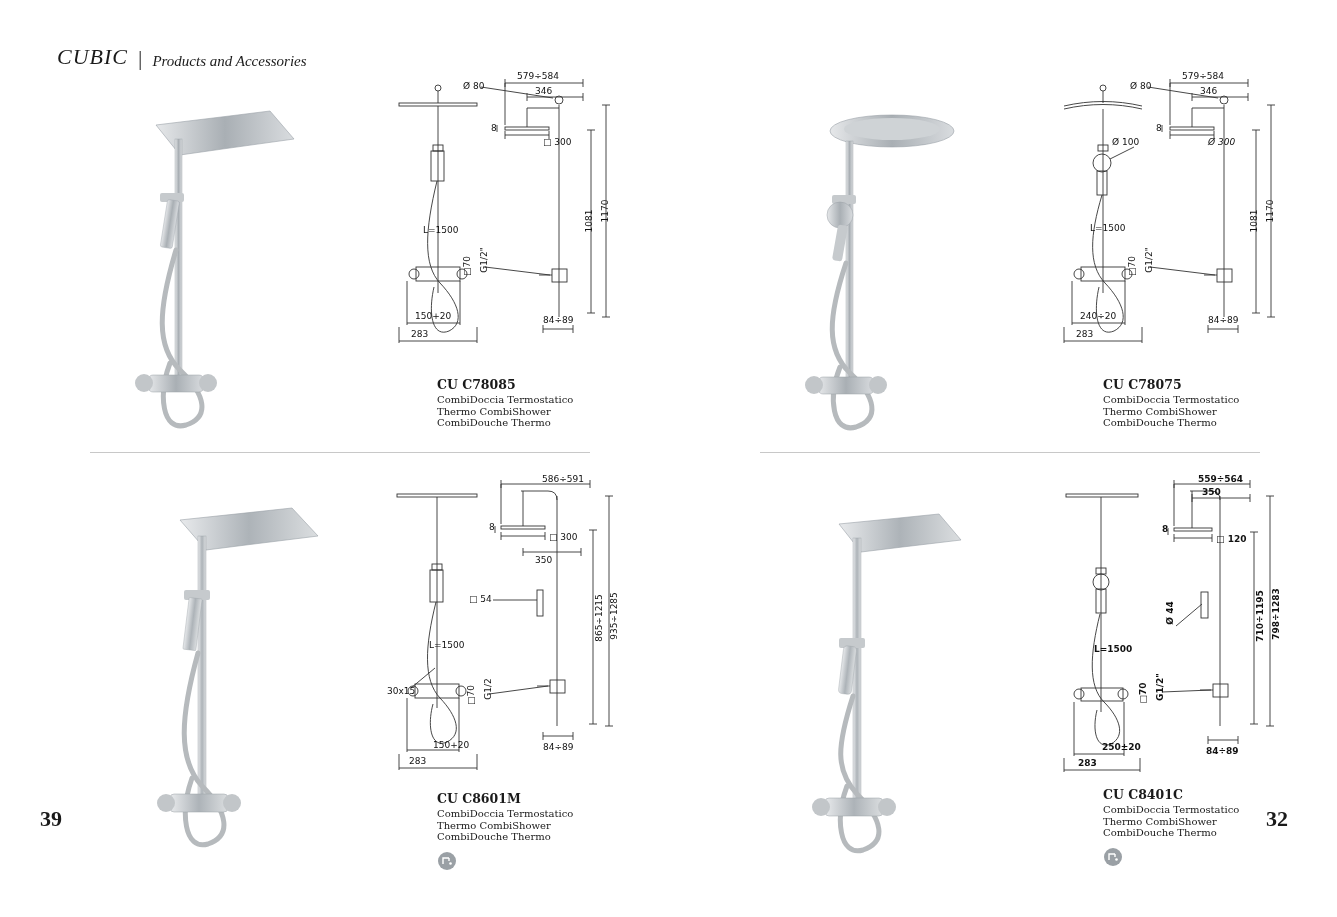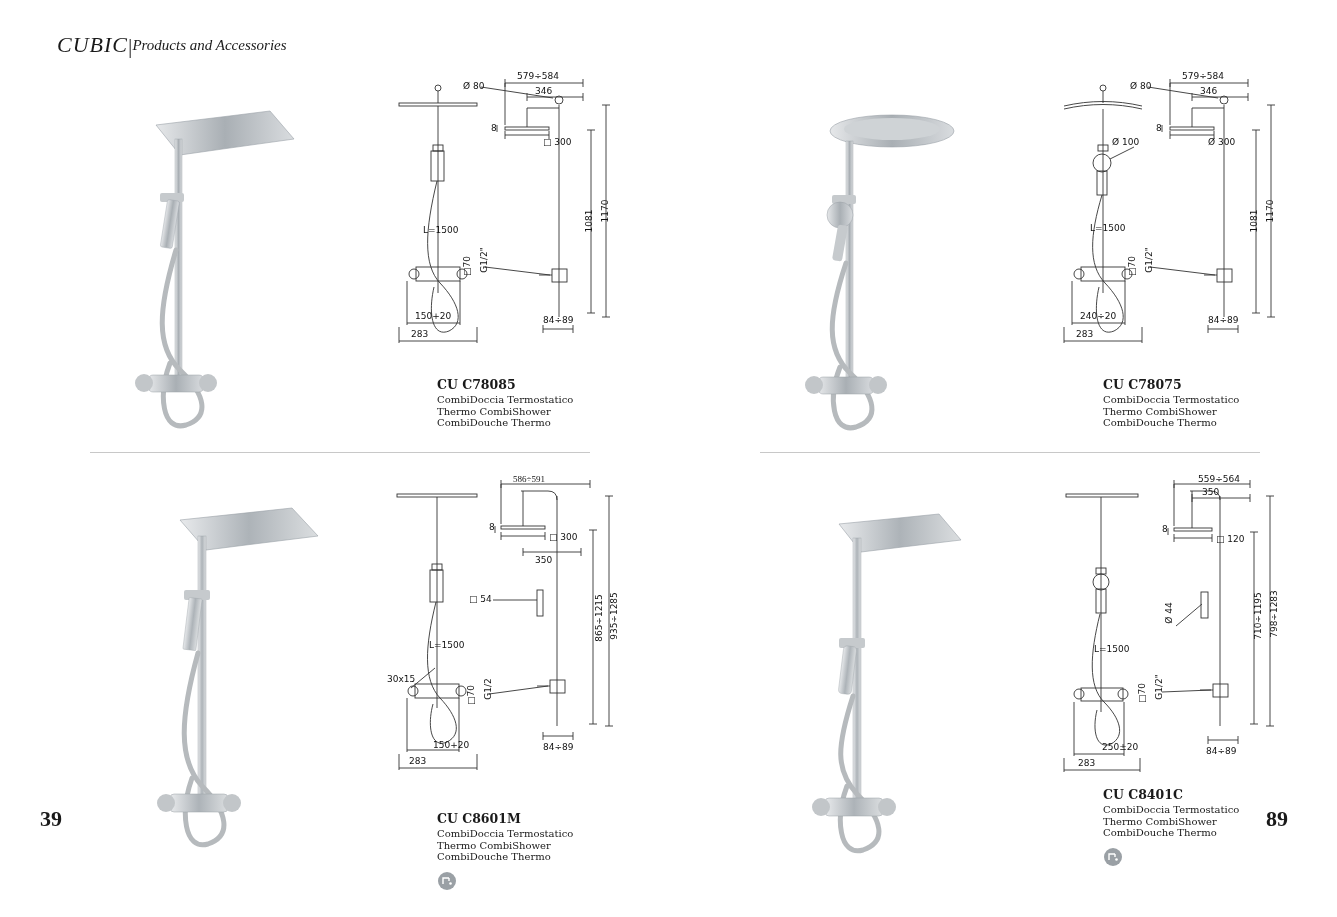--- a/index.html
+++ b/index.html
@@ -1,19 +1,19 @@
 <!DOCTYPE html>
 <html><head>
 <meta charset="utf-8">
 <style>
   * { margin:0; padding:0; box-sizing:border-box; }
   html,body { background:#ffffff; }
   .page { position:relative; width:1337px; height:917px; background:#fff; overflow:hidden;
           font-family:"Liberation Serif", serif; color:#1a1a1a; }
-  .header { position:absolute; left:57px; top:32px; display:flex; align-items:center; }
+  .header { position:absolute; left:57px; top:44px; display:flex; align-items:flex-end; gap:10px; }
   .brand { font-style:italic; font-size:22px; letter-spacing:1px; }
   .hsep  { font-size:22px; font-weight:300; color:#333; transform:translateY(1px); }
   .subtitle { font-style:italic; font-size:15px; }
   .quad { position:absolute; }
   .photo { position:absolute; }
   .drawing { position:absolute; width:250px; height:310px; }
   .drawing svg { position:absolute; left:0; top:0; }
   .dim { position:absolute; font-family:"DejaVu Sans", sans-serif; font-size:9px; line-height:10px;
          color:#111; white-space:nowrap; }
   .dim.v { transform:rotate(-90deg); }
@@ -197,21 +197,21 @@
           <line x1="158" y1="254" x2="188" y2="254"></line>
           <line x1="158" y1="250" x2="158" y2="258"></line>
             <line x1="188" y1="250" x2="188" y2="258"></line>
           <line x1="100" y1="192" x2="165" y2="200"></line>
         </g>
       </svg>
       <div class="dim" style="left:80px;  top:6px;">Ø 80</div>
       <div class="dim" style="left:132px; top:-4px;">579÷584</div>
       <div class="dim" style="left:150px; top:11px;">346</div>
       <div class="dim" style="left:106px; top:48px;">8</div>
-      <div class="dim" style="left:158px; top:62px;">Ø 300</div>
+      <div class="dim" style="left:158px; top:62px;font-style:italic;">Ø 300</div>
       <div class="dim" style="left:62px;  top:62px;">Ø 100</div>
       <div class="dim v" style="left:209px; top:131px;">1170</div>
       <div class="dim v" style="left:193px; top:141px;">1081</div>
       <div class="dim" style="left:40px;  top:148px;">L=1500</div>
       <div class="dim v" style="left:72px;  top:186px;">□70</div>
       <div class="dim v" style="left:86px;  top:180px;">G1/2"</div>
       <div class="dim" style="left:158px; top:240px;">84÷89</div>
       <div class="dim" style="left:30px;  top:236px;">240÷20</div>
       <div class="dim" style="left:26px;  top:254px;">283</div>
     </div>
@@ -288,37 +288,37 @@
           <line x1="220" y1="18" x2="228" y2="18"></line>
             <line x1="220" y1="248" x2="228" y2="248"></line>
           <rect x="165" y="202" width="15" height="13"></rect>
           <line x1="165" y1="208" x2="152" y2="208"></line>
           <line x1="104" y1="216" x2="163" y2="208"></line>
           <line x1="158" y1="258" x2="188" y2="258"></line>
           <line x1="158" y1="254" x2="158" y2="262"></line>
             <line x1="188" y1="254" x2="188" y2="262"></line>
         </g>
       </svg>
-      <div class="dim" style="left:128px; top:-4px;font-family:Liberation Serif, serif;">586÷591</div>
+      <div class="dim" style="left:157px; top:-4px;">586÷591</div>
       <div class="dim" style="left:104px; top:44px;">8</div>
       <div class="dim" style="left:164px; top:54px;">□ 300</div>
       <div class="dim" style="left:150px; top:77px;">350</div>
       <div class="dim" style="left:84px;  top:116px;">□ 54</div>
       <div class="dim v" style="left:190px; top:135px;">865÷1215</div>
       <div class="dim v" style="left:205px; top:133px;">935÷1285</div>
       <div class="dim" style="left:44px;  top:162px;">L=1500</div>
-      <div class="dim" style="left:2px;   top:196px;">30x15</div>
+      <div class="dim" style="left:2px;   top:208px;">30x15</div>
       <div class="dim v" style="left:76px;  top:212px;">□70</div>
       <div class="dim v" style="left:92px;  top:206px;">G1/2</div>
       <div class="dim" style="left:158px; top:264px;">84÷89</div>
       <div class="dim" style="left:48px;  top:262px;">150+20</div>
       <div class="dim" style="left:24px;  top:278px;">283</div>
     </div>
 
-    <div class="caption" style="left:327px; top:333px;">
+    <div class="caption" style="left:327px; top:313px;">
       <div class="code">CU C8601M</div>
       <div class="desc">CombiDoccia Termostatico</div>
       <div class="desc">Thermo CombiShower</div>
       <div class="desc">CombiDouche Thermo</div>
       <svg class="badge" width="20" height="20" viewBox="0 0 20 20">
         <circle cx="10" cy="10" r="9" fill="#9aa0a5"></circle>
         <path d="M6,13 v-6 h6 M12,7 v3" stroke="#fff" stroke-width="1.4" fill="none"></path>
         <circle cx="13.5" cy="12.5" r="1.3" fill="#fff"></circle>
       </svg>
     </div>
@@ -336,21 +336,21 @@
       <polygon points="44,26 144,16 166,42 66,54" fill="url(#gq4)" stroke="#9aa1a7" stroke-width="0.6"></polygon>
       <rect x="58" y="40" width="8" height="270" fill="url(#gq4)" stroke="#9aa1a7" stroke-width="0.4"></rect>
       <rect x="44" y="140" width="26" height="10" rx="2" fill="#c6cacd"></rect>
       <rect x="46" y="148" width="13" height="48" rx="4" transform="rotate(7 52 172)" fill="url(#gq4)" stroke="#9aa1a7" stroke-width="0.4"></rect>
       <path d="M58,198 C42,248 40,272 62,296 C88,322 92,344 68,352 C44,359 40,320 52,288" stroke="#b6babd" stroke-width="5" fill="none" stroke-linecap="round"></path>
       <rect x="30" y="300" width="58" height="18" rx="4" fill="url(#gq4)" stroke="#9aa1a7" stroke-width="0.5"></rect>
       <circle cx="26" cy="309" r="9" fill="#c2c6c9"></circle>
       <circle cx="92" cy="309" r="9" fill="#c2c6c9"></circle>
     </svg>
 
-    <div class="drawing" style="left:275px; top:0;">
+    <div class="drawing" style="left:275px; top:0;font-weight:bold;">
       <svg width="250" height="310" viewBox="0 0 250 310">
         <g class="ln">
           <rect x="16" y="16" width="72" height="3"></rect>
           <line x1="51" y1="19" x2="51" y2="234"></line>
           <rect x="46" y="90" width="10" height="6"></rect>
           <circle cx="51" cy="104" r="8"></circle>
           <rect x="46" y="111" width="10" height="24"></rect>
           <rect x="31" y="210" width="42" height="13"></rect>
           <circle cx="29" cy="216" r="5"></circle>
             <circle cx="73" cy="216" r="5"></circle>
@@ -414,15 +414,15 @@
       <div class="desc">CombiDouche Thermo</div>
       <svg class="badge" width="20" height="20" viewBox="0 0 20 20">
         <circle cx="10" cy="10" r="9" fill="#9aa0a5"></circle>
         <path d="M6,13 v-6 h6 M12,7 v3" stroke="#fff" stroke-width="1.4" fill="none"></path>
         <circle cx="13.5" cy="12.5" r="1.3" fill="#fff"></circle>
       </svg>
     </div>
   </div>
 
   <div class="pagenum" style="left:40px;  top:806px;">39</div>
-  <div class="pagenum" style="left:1266px; top:806px;">89</div>
+  <div class="pagenum" style="left:1266px; top:806px;">32</div>
 
 </div>
 
 </body></html>

